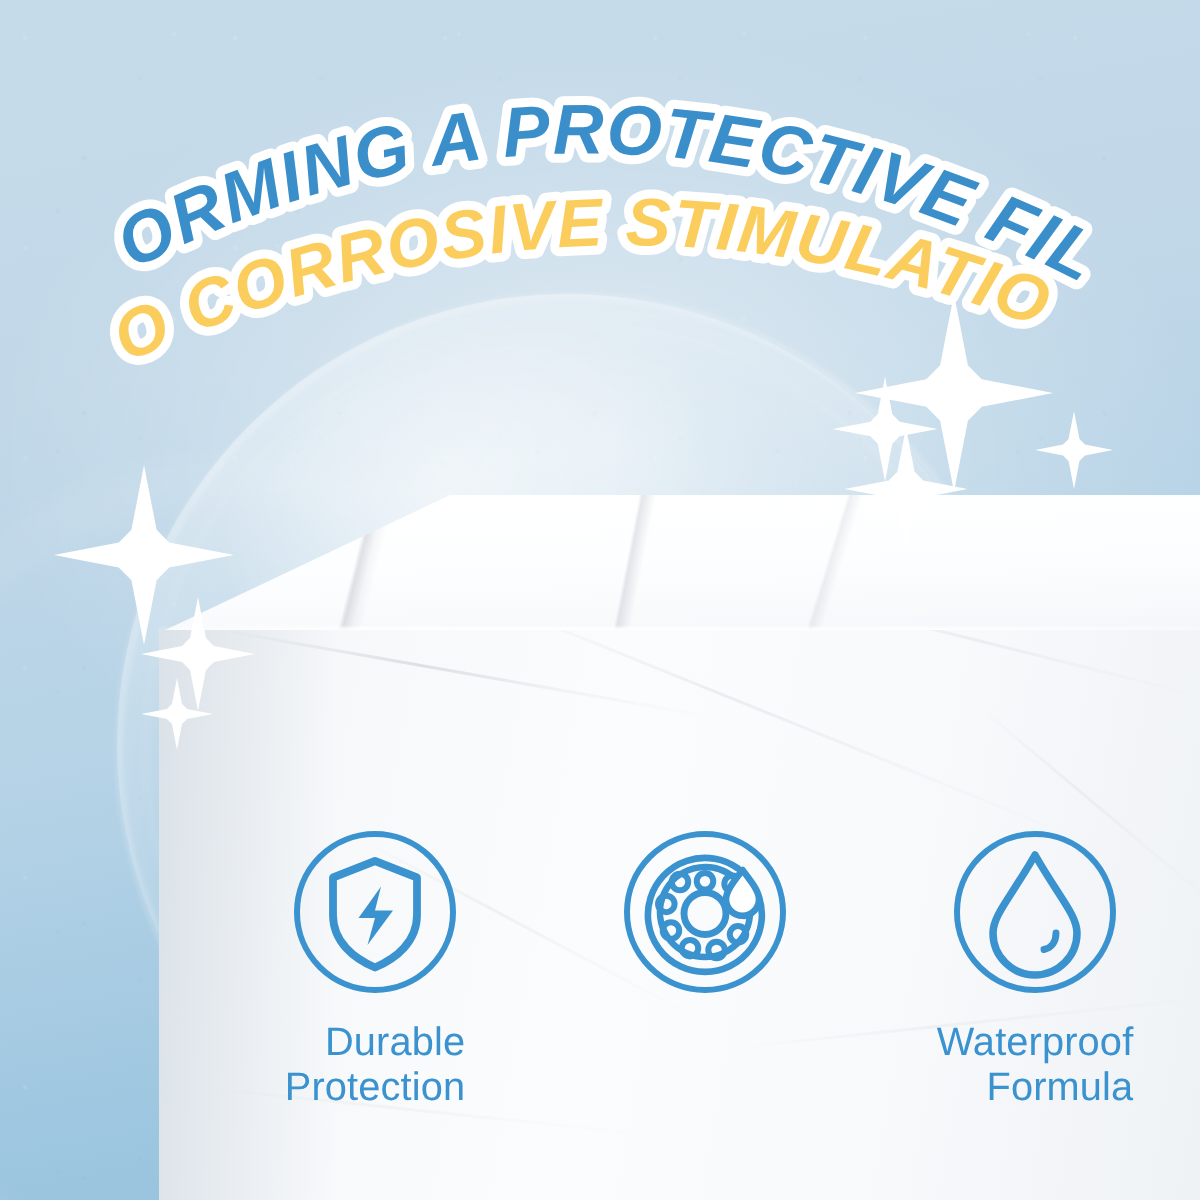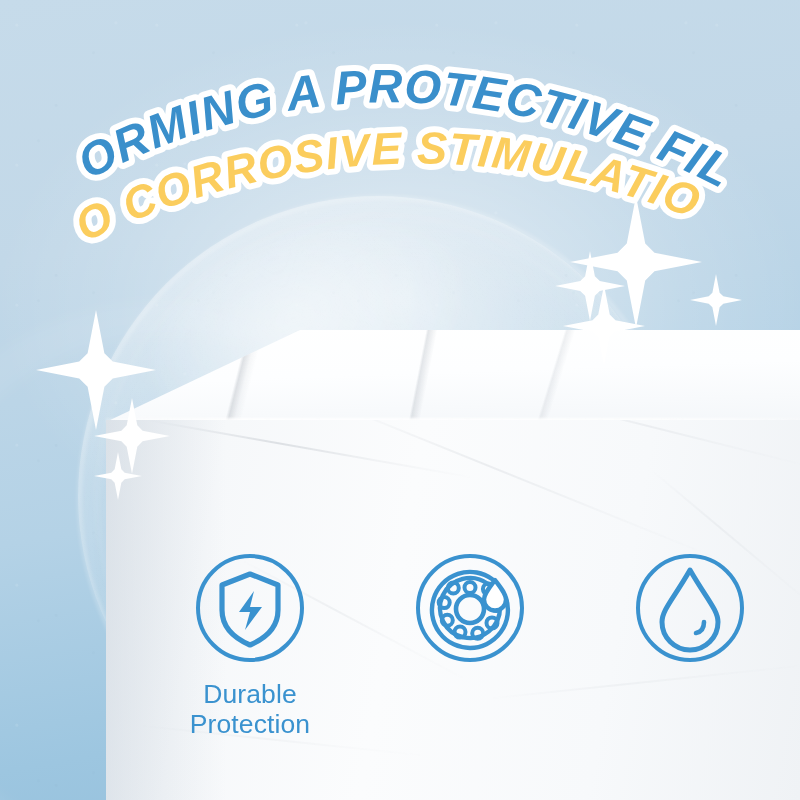--- a/index.html
+++ b/index.html
@@ -232,21 +232,21 @@
   .feature-icon {
     width: 112px;
     height: 112px;
     display: block;
   }
   .feature-label {
     margin-top: 16px;
     color: #3a92cf;
     font-size: 26.5px;
     line-height: 1.12;
-    text-align: center;
+    text-align: right;
     font-family: "Liberation Sans", sans-serif;
     font-weight: 400;
     letter-spacing: .1px;
     white-space: pre-line;
   }
 </style>
 </head>
 <body>
 
 <div id="poster">
@@ -344,16 +344,18 @@
         <path d="M 81 28 C 87 36 92 42 92 47.5 A 11 11 0 0 1 70 47.5 C 70 42 75 36 81 28 Z" fill="#ffffff" stroke="#3a92cf" stroke-width="4.4" stroke-linejoin="round"></path>
       </svg>
     </div>
 
     <div class="feature">
       <svg class="feature-icon" viewBox="0 0 112 112">
         <circle cx="56" cy="56" r="52" fill="none" stroke="#3a92cf" stroke-width="4"></circle>
         <path d="M 56 18 C 72 46 84 58 84 70 A 28 28 0 0 1 28 70 C 28 58 40 46 56 18 Z" fill="none" stroke="#3a92cf" stroke-width="5" stroke-linejoin="round"></path>
         <path d="M 70 70 C 70 76 67 80 62 81" fill="none" stroke="#3a92cf" stroke-width="4.6" stroke-linecap="round"></path>
       </svg>
+      <div class="feature-label">Waterproof
+Formula</div>
     </div>
 
   </div>
 </div>
 
 </body></html>

